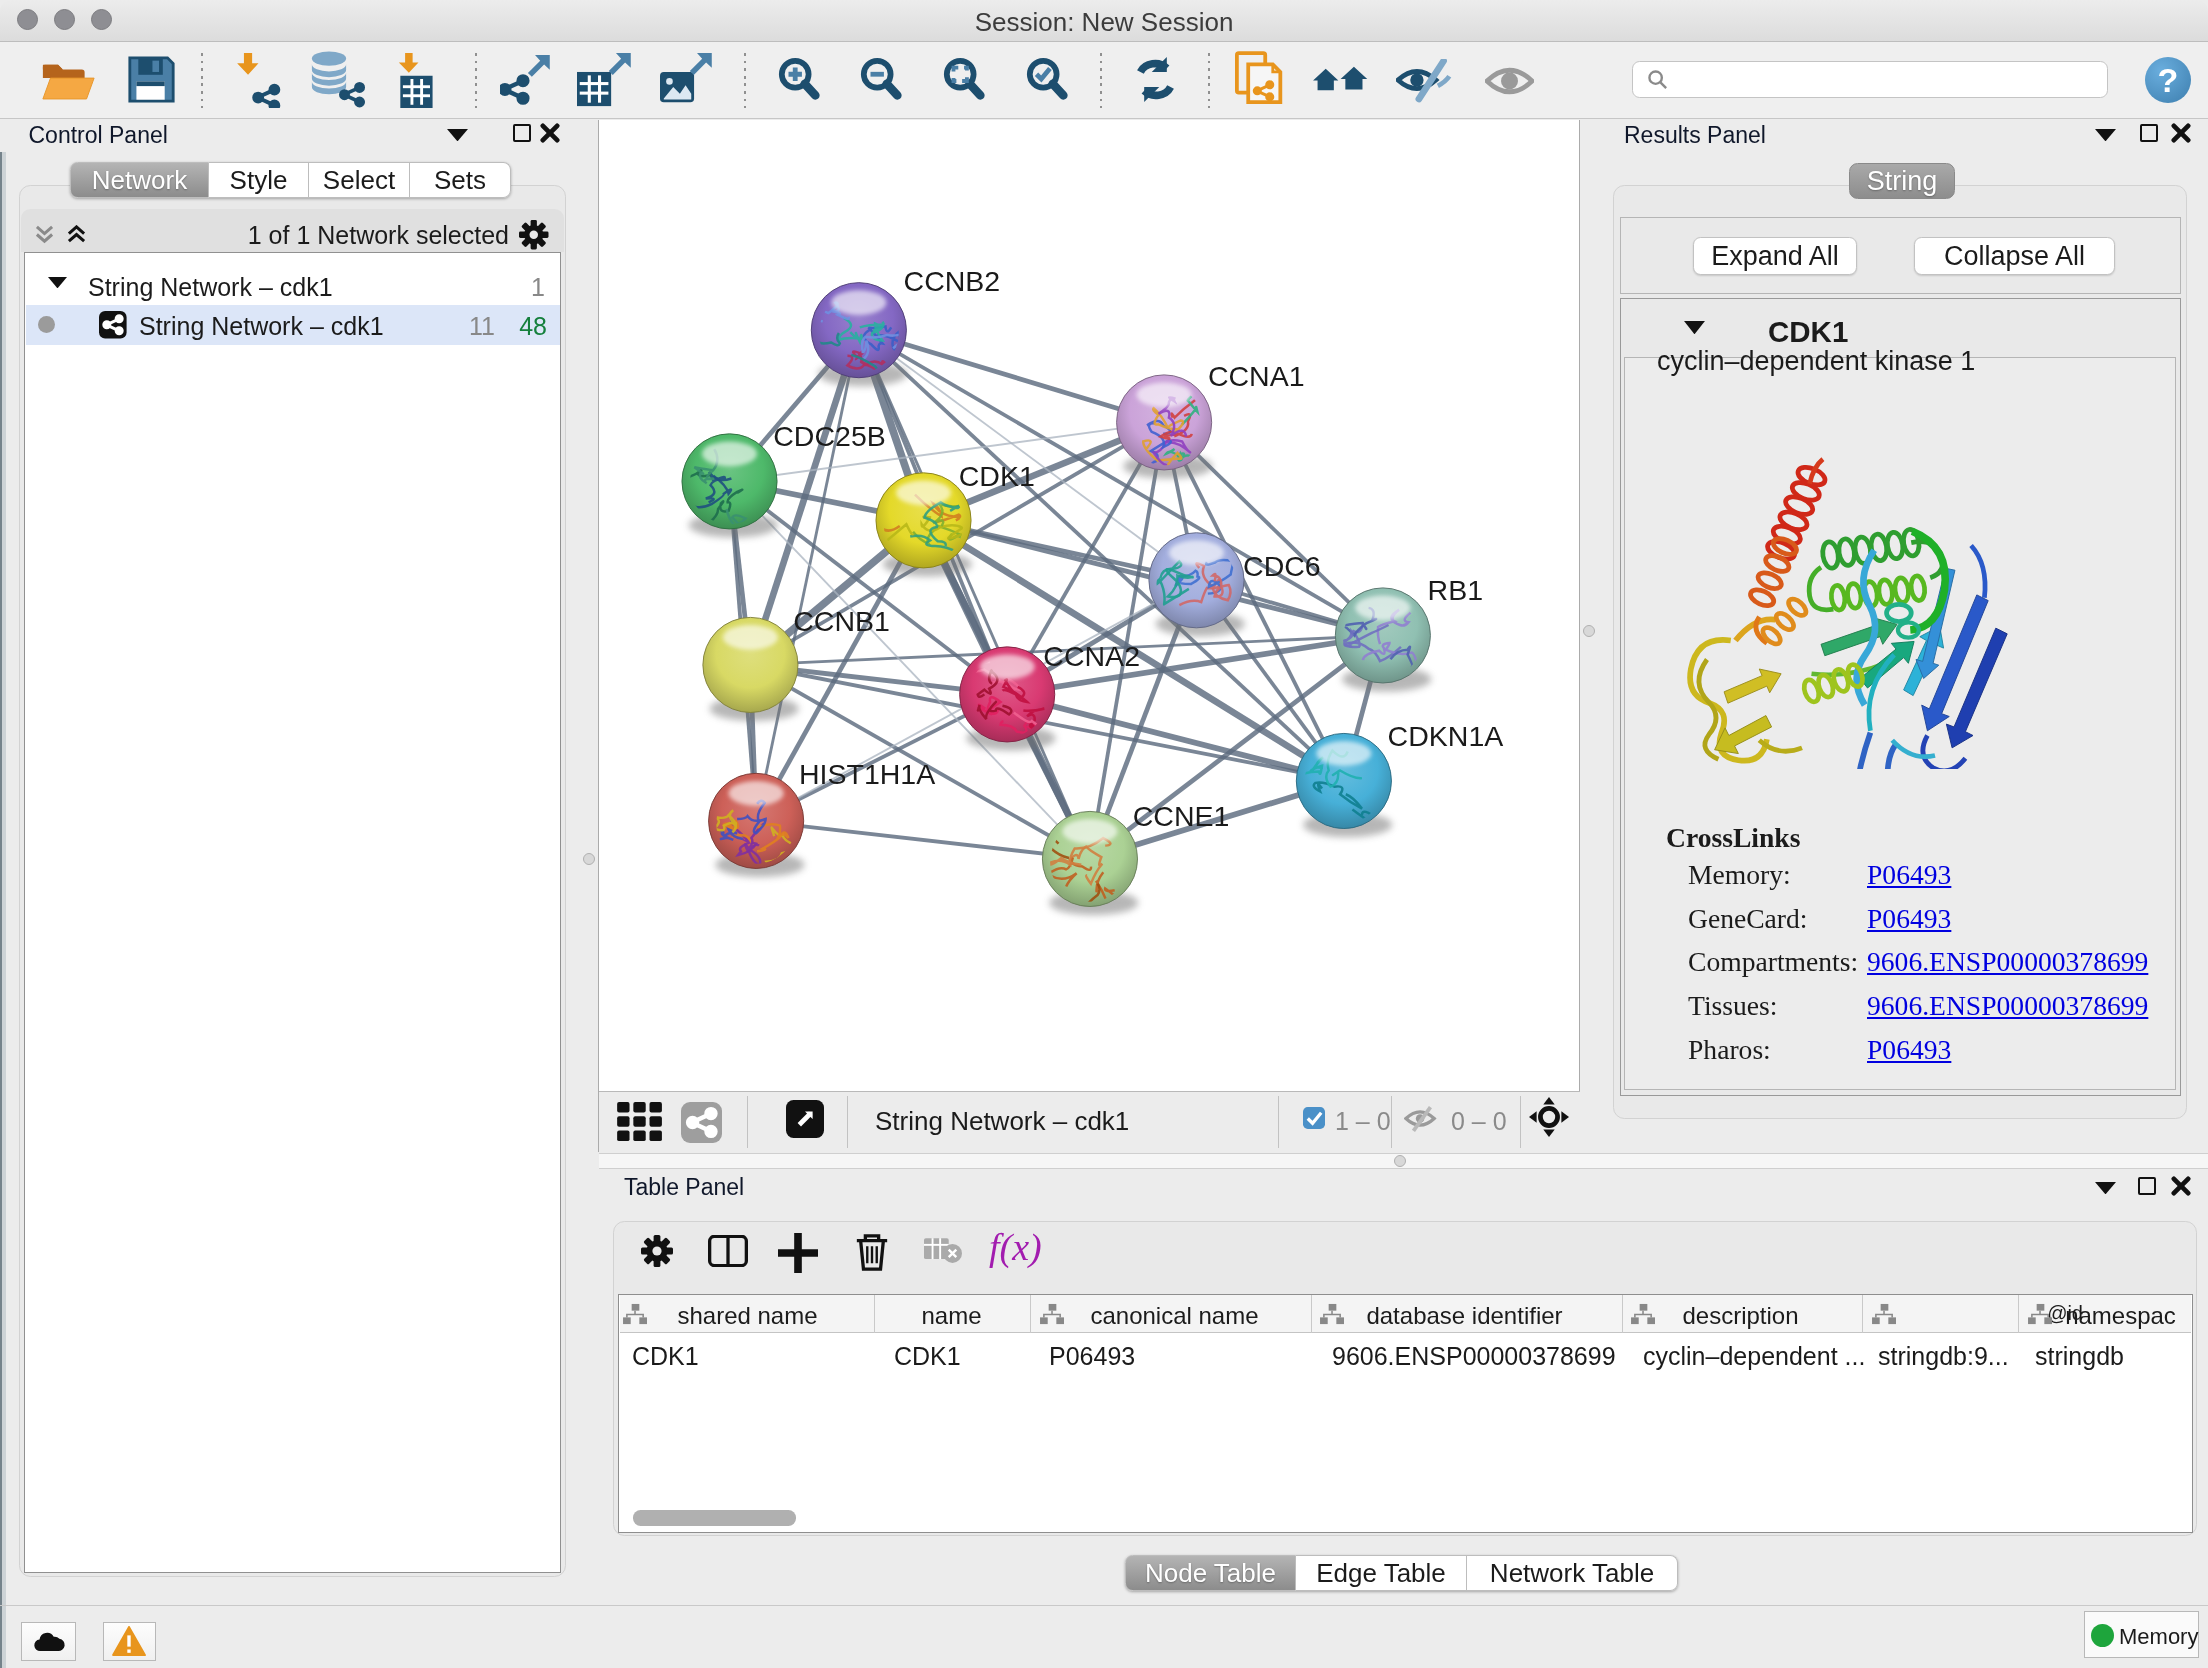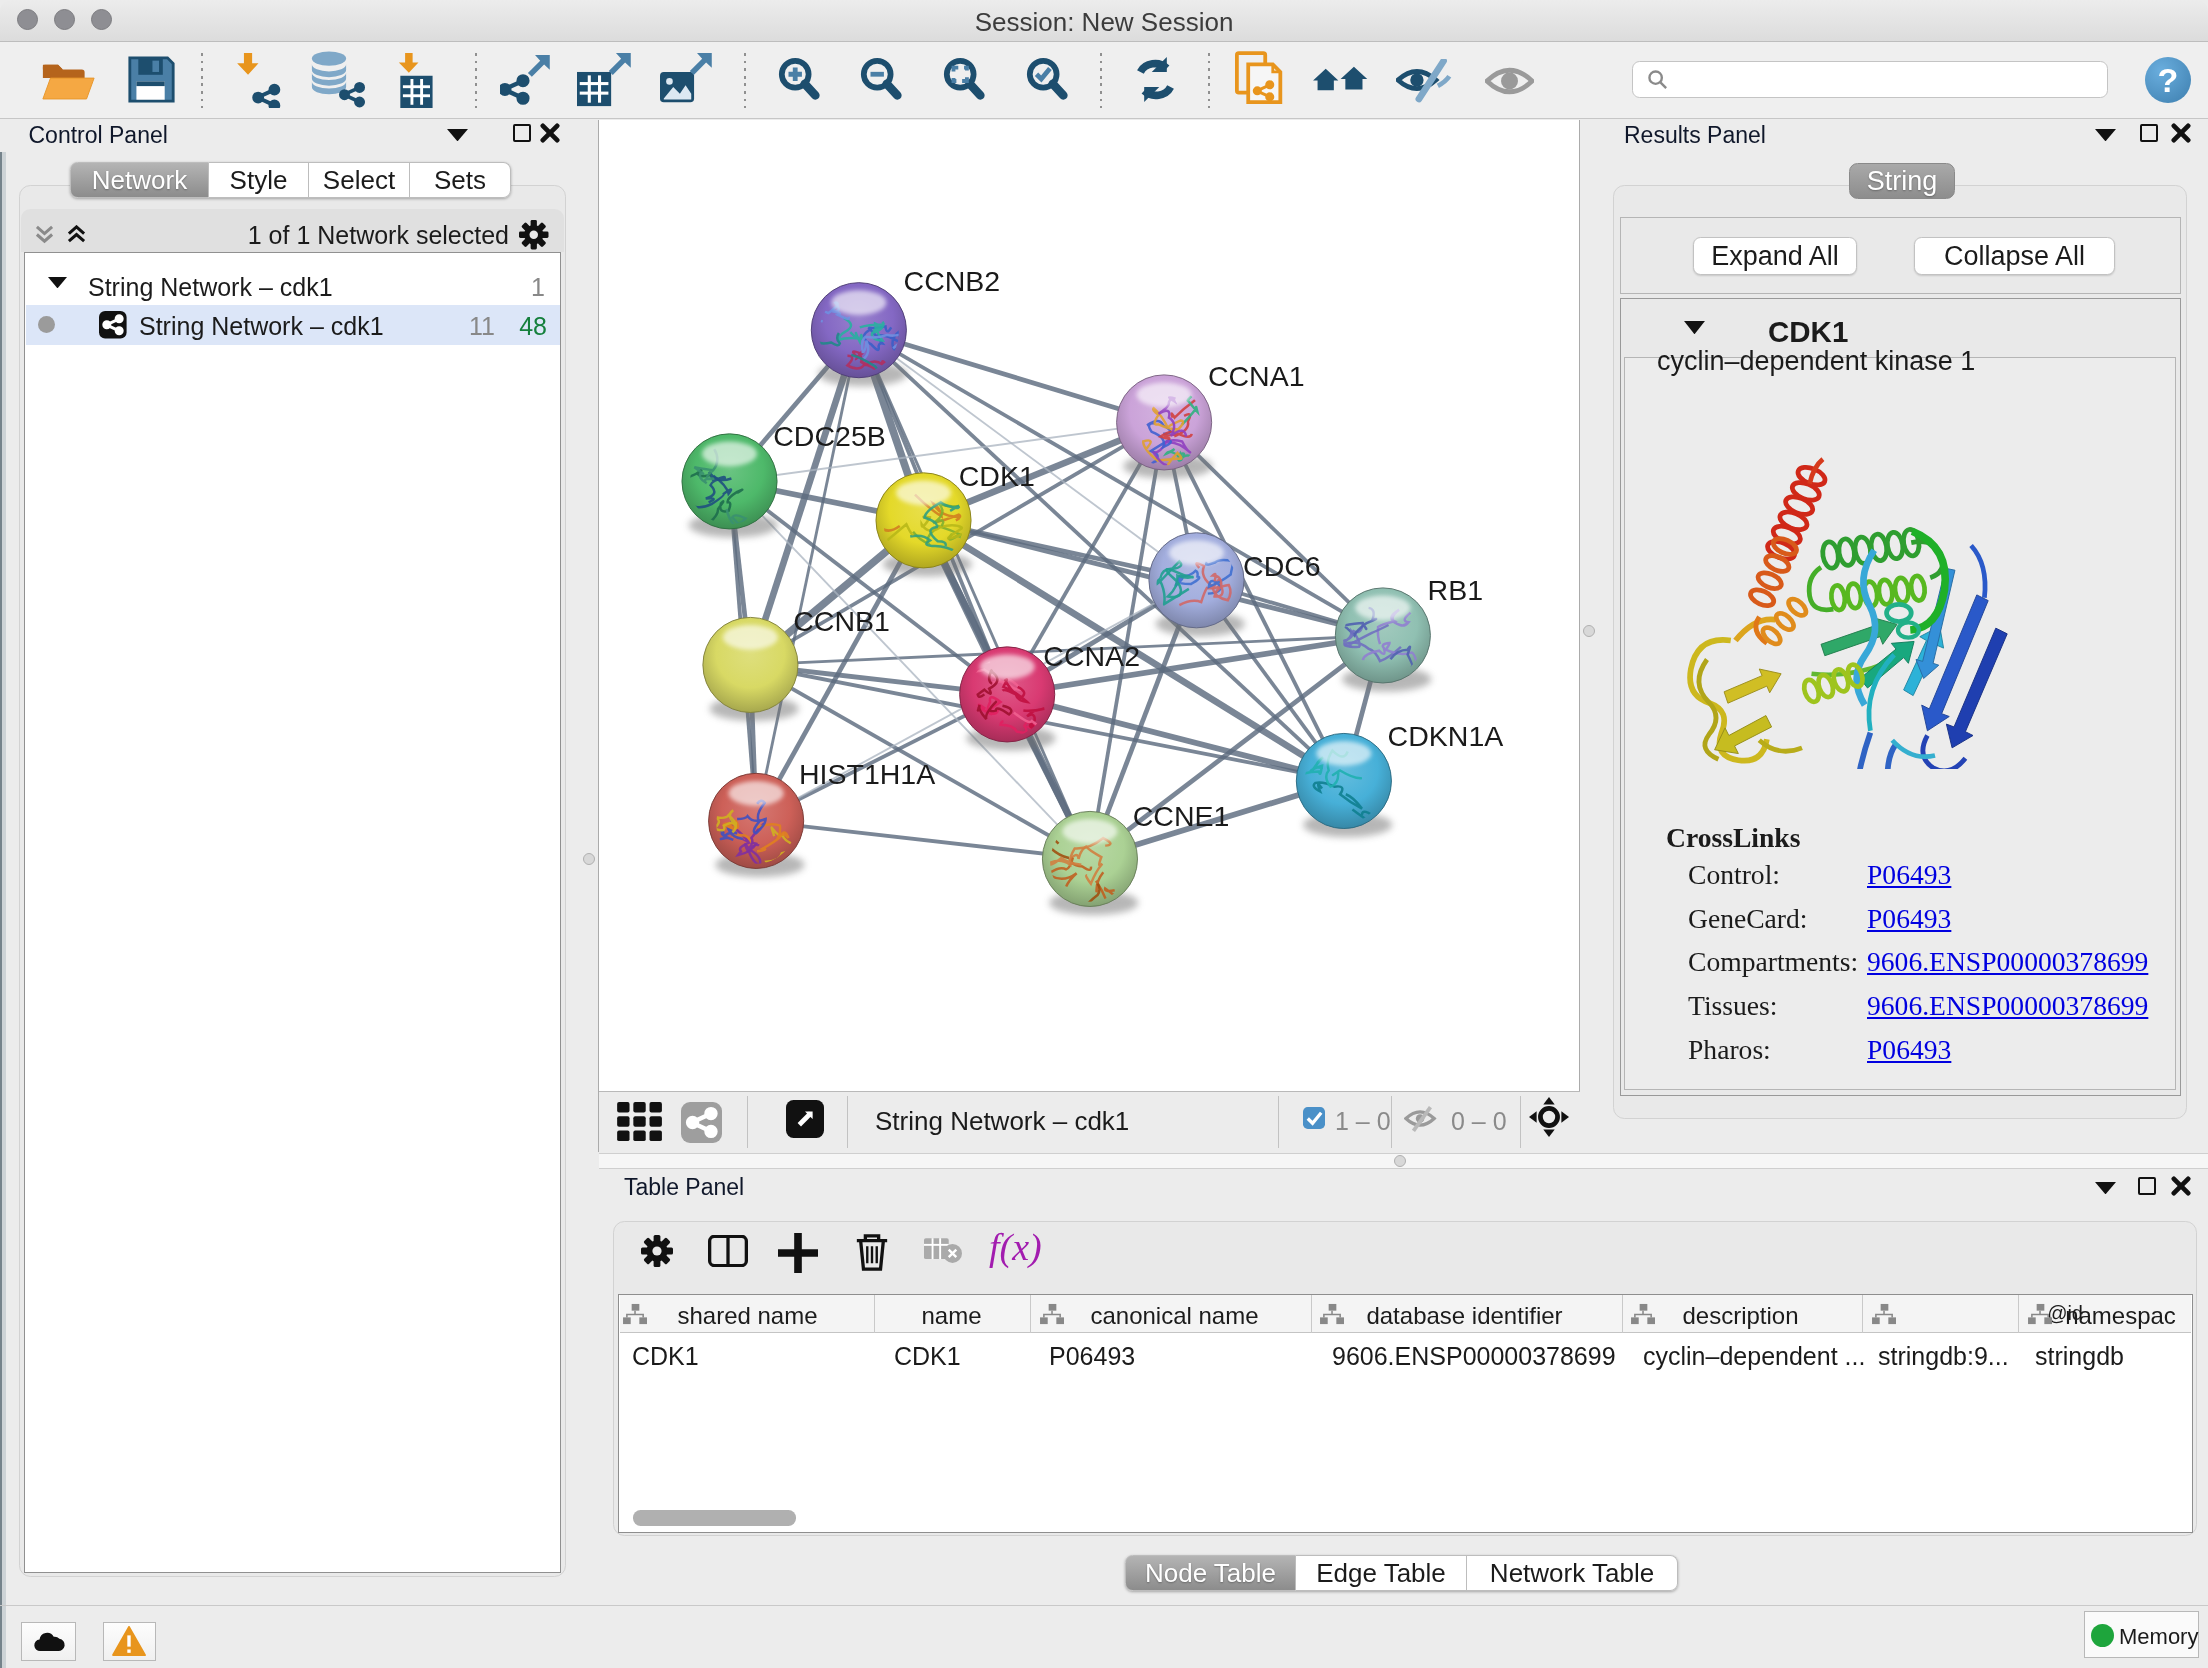--- a/index.html
+++ b/index.html
@@ -678,21 +678,21 @@
     <path d="M256 80 q40 16 34 62 q-7 40 -36 42" fill="none" stroke="#1fb028" stroke-width="8"></path>
     <path d="M216 100 q-20 30 -5 58 q14 27 -5 53 q-17 24 0 52" fill="none" stroke="#38a8d8" stroke-width="7"></path>
     <ellipse cx="242" cy="166" rx="13" ry="9" fill="none" stroke="#22b088" stroke-width="5"></ellipse>
     <ellipse cx="252" cy="184" rx="11" ry="8" fill="none" stroke="#22b088" stroke-width="4.5"></ellipse>
     <ellipse cx="150" cy="248" rx="7" ry="12" transform="rotate(-19 150 248)" fill="none" stroke="#9ec41e" stroke-width="5"></ellipse>
     <ellipse cx="165" cy="243" rx="7" ry="12" transform="rotate(-19 165 243)" fill="none" stroke="#9ec41e" stroke-width="5"></ellipse>
     <ellipse cx="181" cy="237" rx="7" ry="12" transform="rotate(-19 181 237)" fill="none" stroke="#9ec41e" stroke-width="5"></ellipse>
     <ellipse cx="196" cy="232" rx="7" ry="12" transform="rotate(-19 196 232)" fill="none" stroke="#9ec41e" stroke-width="5"></ellipse>
   </svg>
 <div class="abs" style="left:1666px;top:822px;font-size:27.6px;font-weight:bold;font-family:'Liberation Serif',serif">CrossLinks</div>
-<div class="abs" style="left:1688px;top:859px;font-size:27.6px;font-family:'Liberation Serif',serif">Control:</div>
+<div class="abs" style="left:1688px;top:859px;font-size:27.6px;font-family:'Liberation Serif',serif">Memory:</div>
 <div class="abs" style="left:1867px;top:859px;font-size:27.6px;font-family:'Liberation Serif',serif;color:#0000e0;text-decoration:underline">P06493</div>
 <div class="abs" style="left:1688px;top:903px;font-size:27.6px;font-family:'Liberation Serif',serif">GeneCard:</div>
 <div class="abs" style="left:1867px;top:903px;font-size:27.6px;font-family:'Liberation Serif',serif;color:#0000e0;text-decoration:underline">P06493</div>
 <div class="abs" style="left:1688px;top:946px;font-size:27.6px;font-family:'Liberation Serif',serif">Compartments:</div>
 <div class="abs" style="left:1867px;top:946px;font-size:27.6px;font-family:'Liberation Serif',serif;color:#0000e0;text-decoration:underline">9606.ENSP00000378699</div>
 <div class="abs" style="left:1688px;top:990px;font-size:27.6px;font-family:'Liberation Serif',serif">Tissues:</div>
 <div class="abs" style="left:1867px;top:990px;font-size:27.6px;font-family:'Liberation Serif',serif;color:#0000e0;text-decoration:underline">9606.ENSP00000378699</div>
 <div class="abs" style="left:1688px;top:1034px;font-size:27.6px;font-family:'Liberation Serif',serif">Pharos:</div>
 <div class="abs" style="left:1867px;top:1034px;font-size:27.6px;font-family:'Liberation Serif',serif;color:#0000e0;text-decoration:underline">P06493</div>
 <div class="abs hdr" style="left:624px;top:1174px">Table Panel</div>

